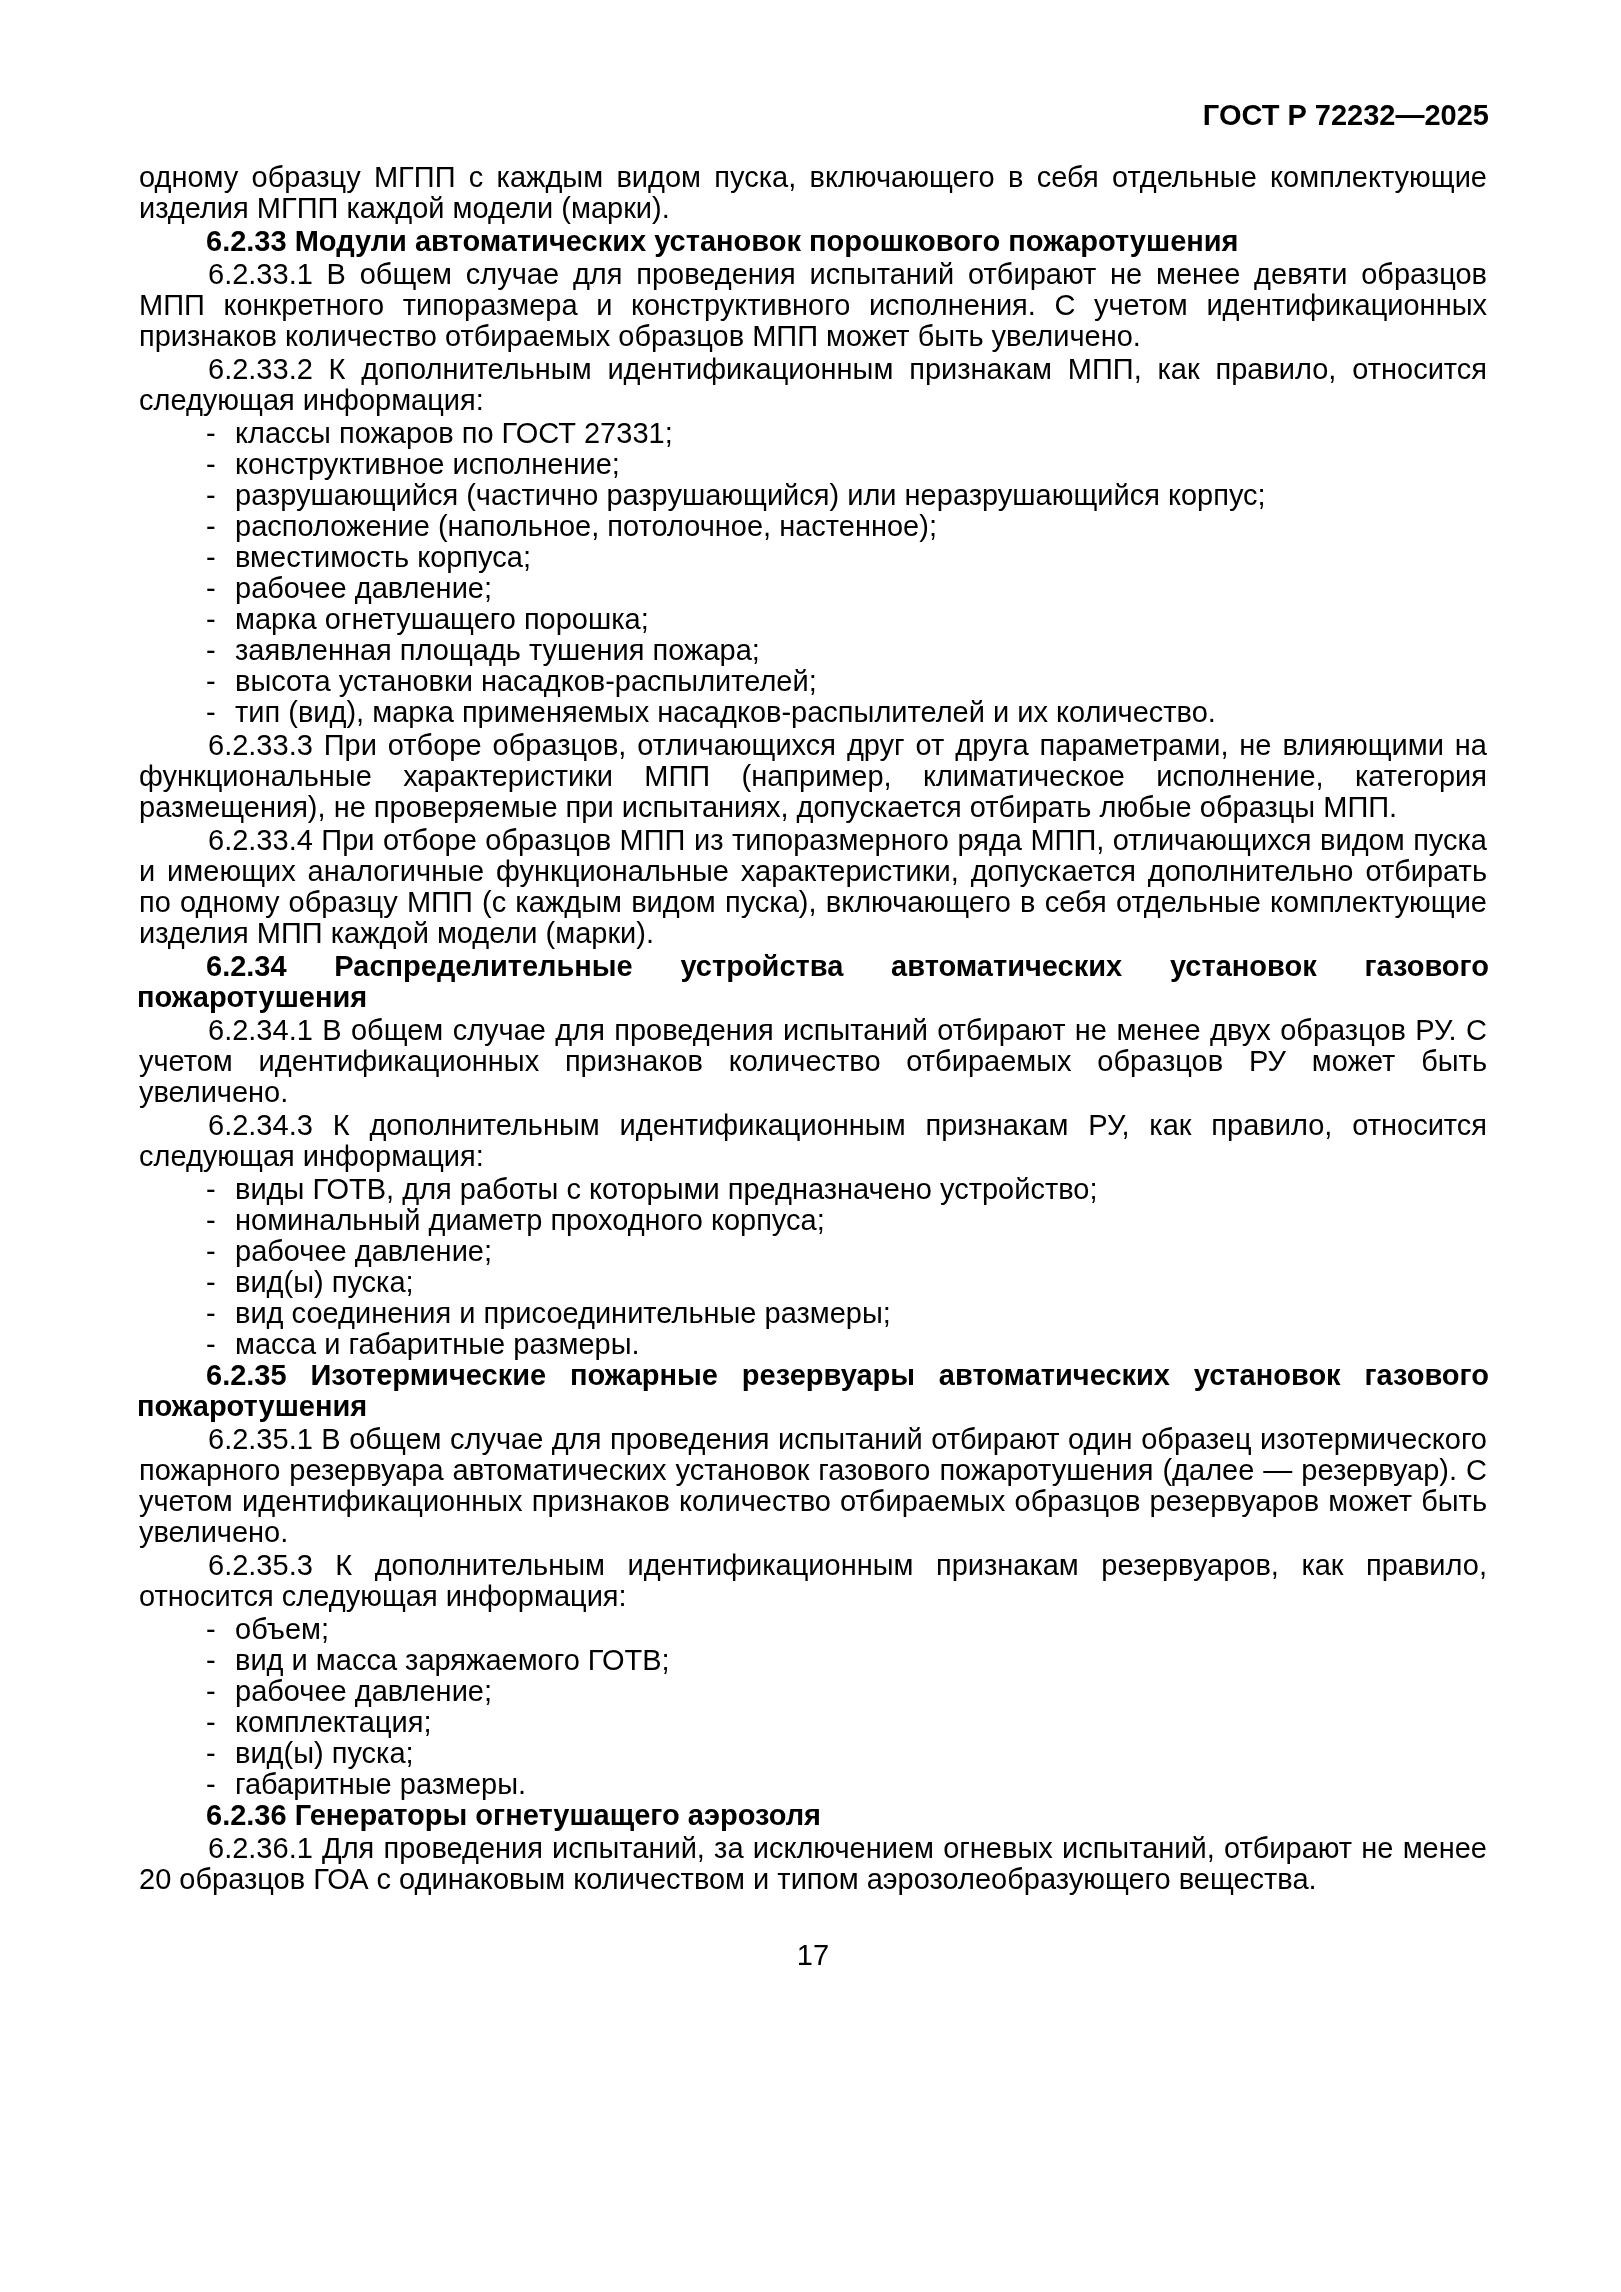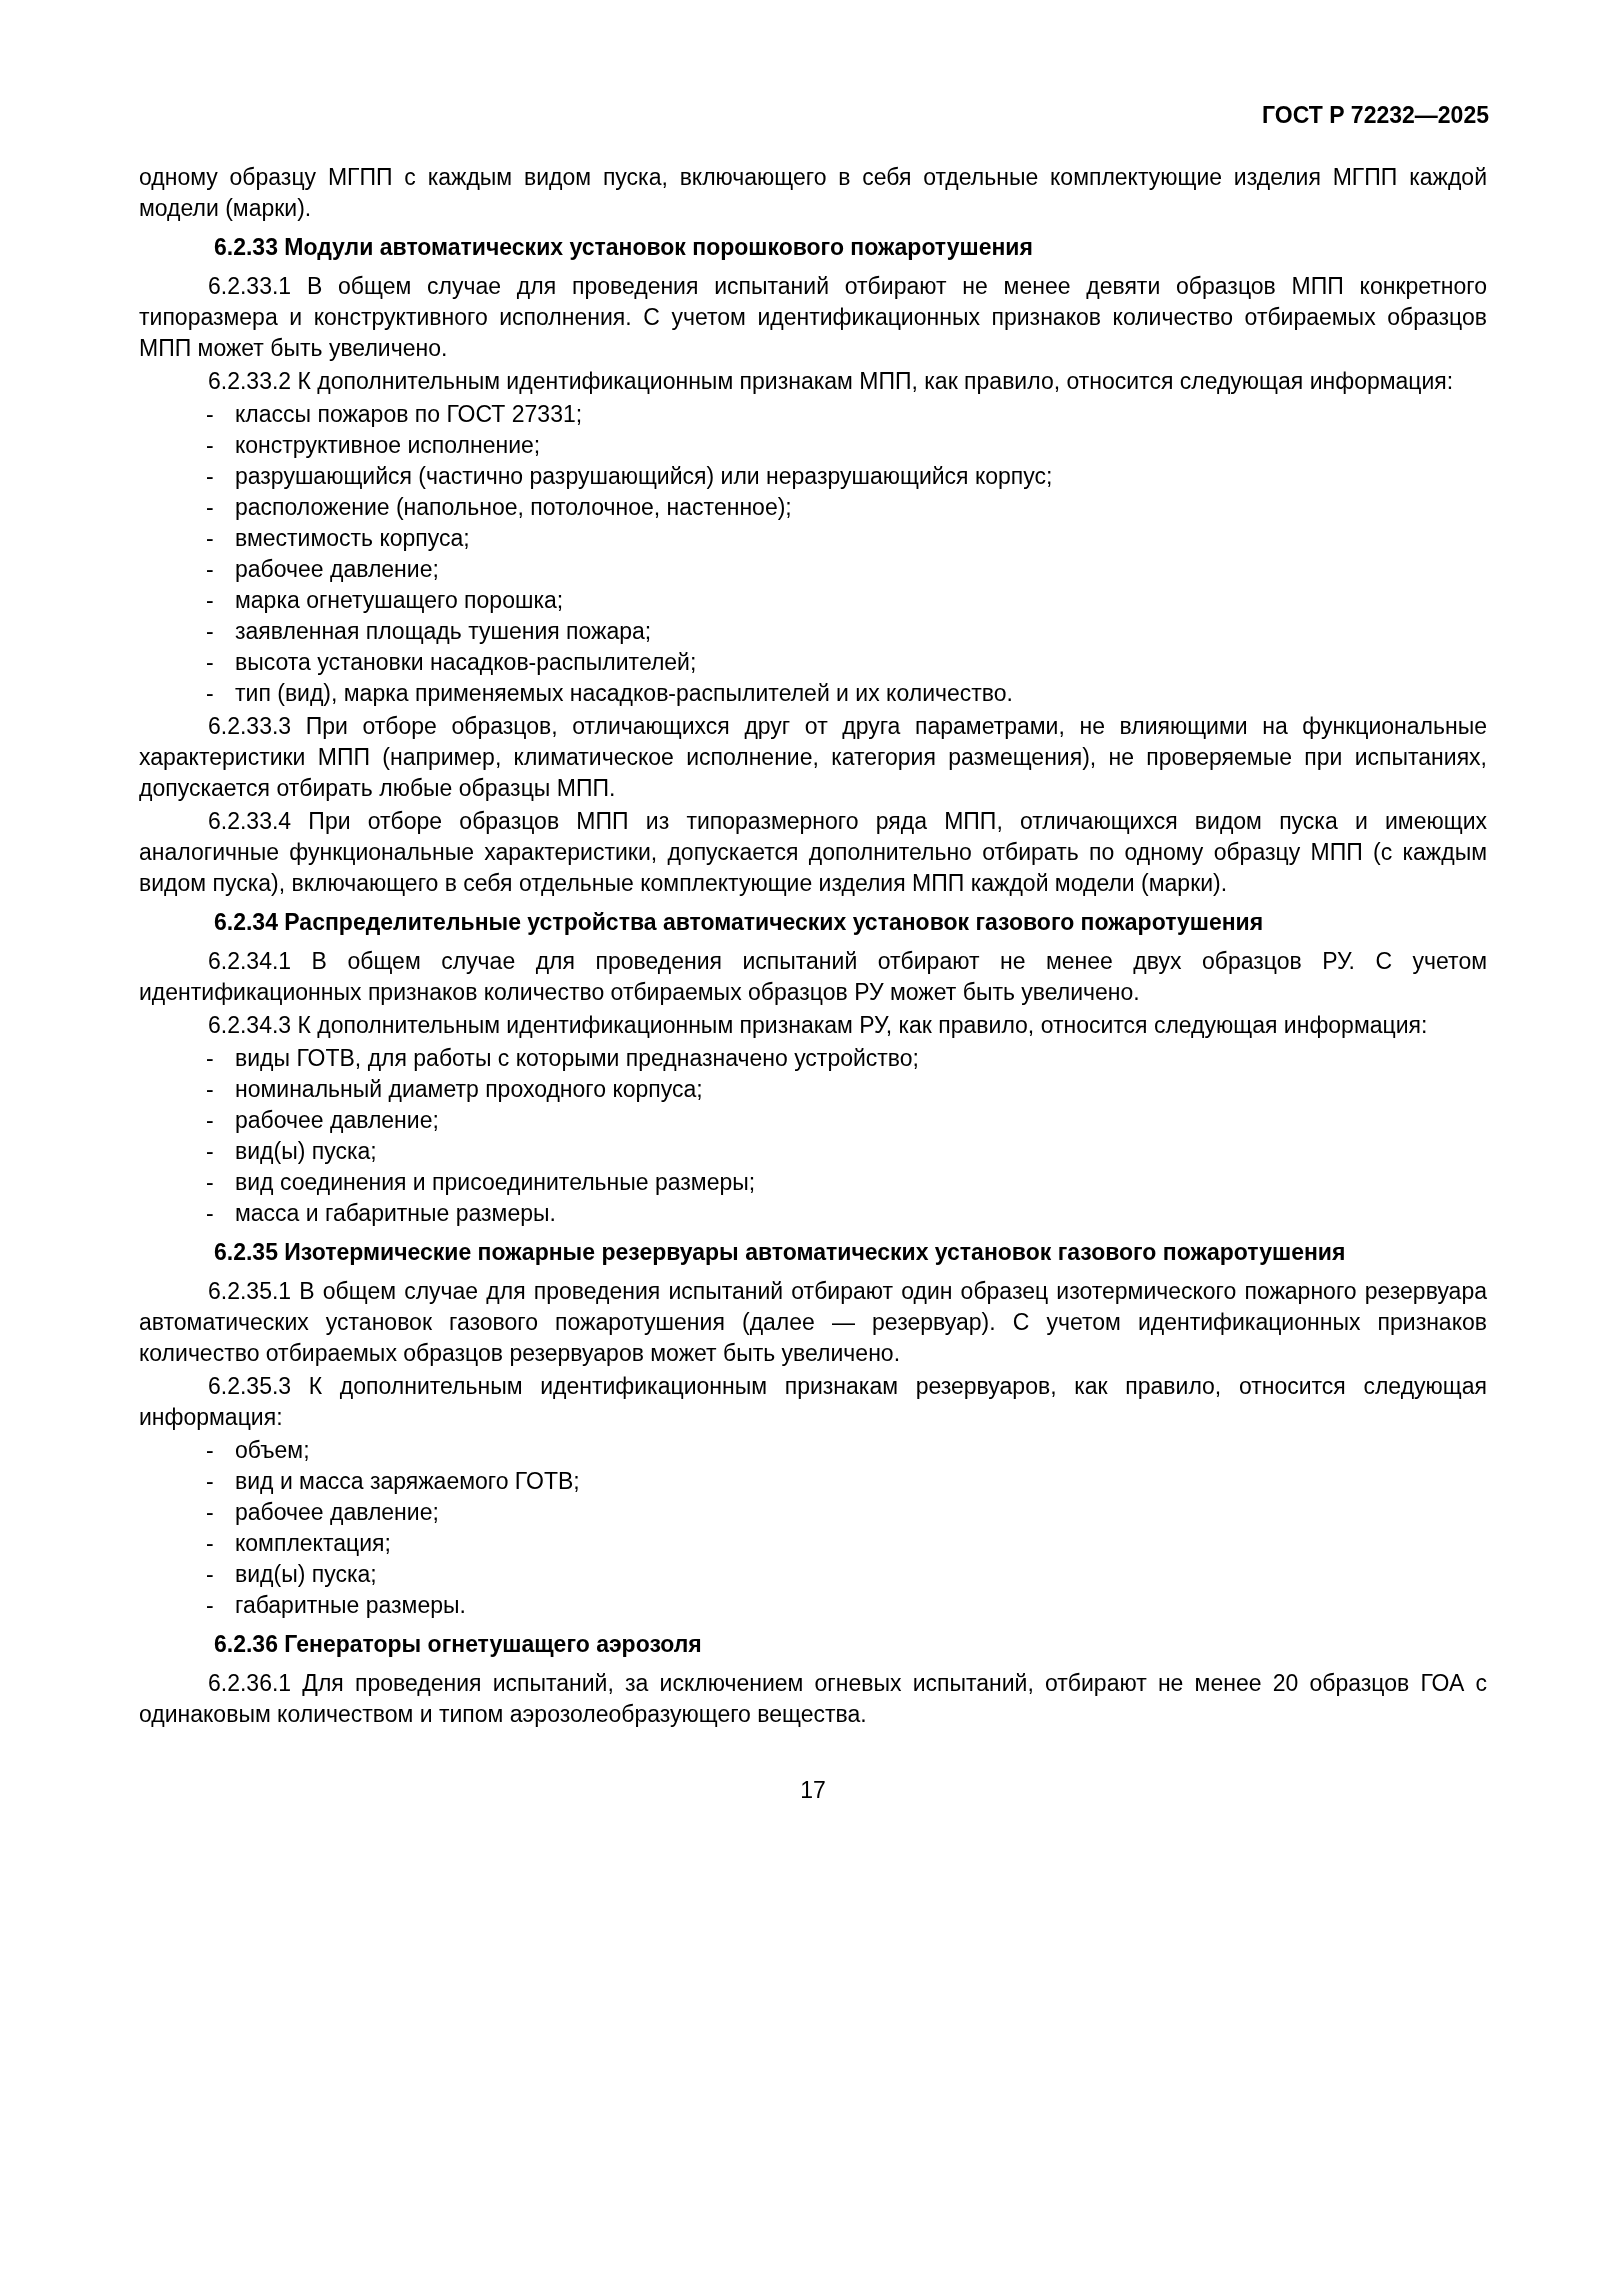--- a/index.html
+++ b/index.html
@@ -6,42 +6,42 @@
   html, body { margin: 0; padding: 0; }
   body { background: #ffffff; }
 
   .page {
     width: 1621px;
     height: 2293px;
     margin: 0 auto;
     background: #ffffff;
     color: #000000;
     font-family: "Liberation Sans", "DejaVu Sans", sans-serif;
-    font-size: 23px;
+    font-size: 29px;
     line-height: 31px;
     padding: 100px 132px 0 137px;
     overflow: hidden;
     position: relative;
   }
 
   .running-header {
     text-align: right;
     font-weight: 700;
     margin-bottom: 31px;
   }
 
   .para {
     margin: 2px;
     text-align: justify;
     text-indent: 69px;
   }
   .para.continuation { text-indent: 0; }
 
   .heading {
-    margin: 8px;
+    margin: 0;
     text-align: justify;
     text-indent: 69px;
     font-weight: 700;
   }
 
   .list-item {
     display: flex;
     padding-left: 69px;
   }
   .list-item .marker { flex: 0 0 29px; }

